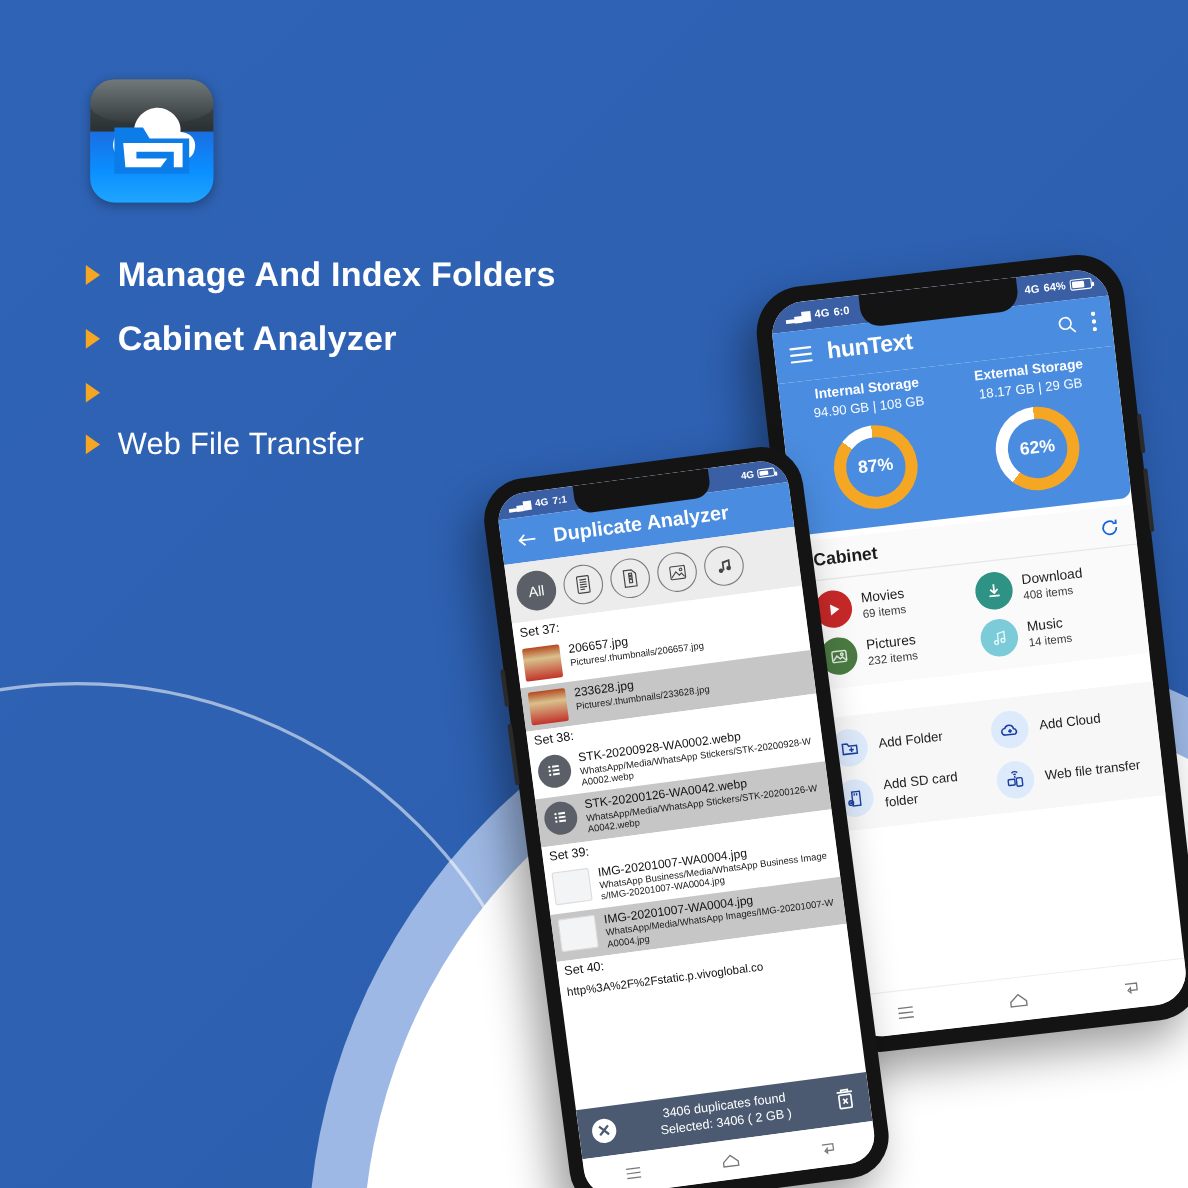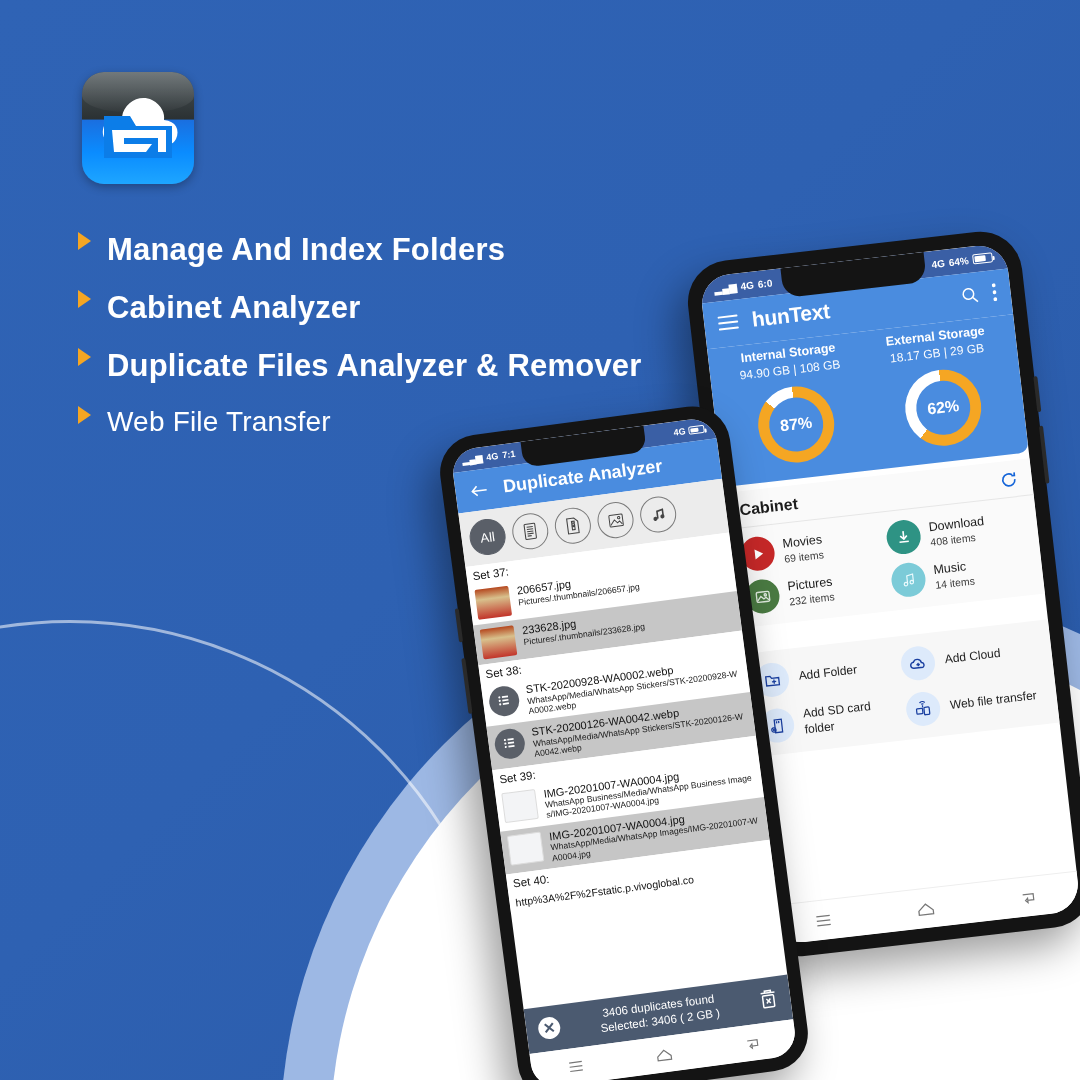--- a/index.html
+++ b/index.html
@@ -64,20 +64,21 @@
   }
 
   
   .features {
     position: absolute;
     left: 78px; top: 232px;
     width: 620px;
   }
   .feature-row {
     display: flex;
+    align-items: center;
     margin-bottom: 22px;
   }
   .feature-bullet {
     width: 0; height: 0;
     border-left: 13px solid #f5a623;
     border-top: 9px solid transparent;
     border-bottom: 9px solid transparent;
     margin-right: 16px;
     flex: none;
   }
@@ -300,21 +301,20 @@
     <div class="feature-row">
       <div class="feature-bullet"></div>
       <div class="feature-label">Manage And Index Folders</div>
     </div>
     <div class="feature-row">
       <div class="feature-bullet"></div>
       <div class="feature-label">Cabinet Analyzer</div>
     </div>
     <div class="feature-row">
       <div class="feature-bullet"></div>
-      <div class="feature-label">Duplicate Files Analyzer &amp; Remover</div>
     </div>
     <div class="feature-row small">
       <div class="feature-bullet"></div>
       <div class="feature-label">Web File Transfer</div>
     </div>
   </div>
 
   <div class="phone" id="phone-right">
     <div class="side-btn" style="top:150px; height:36px;"></div>
     <div class="side-btn" style="top:200px; height:58px;"></div>

